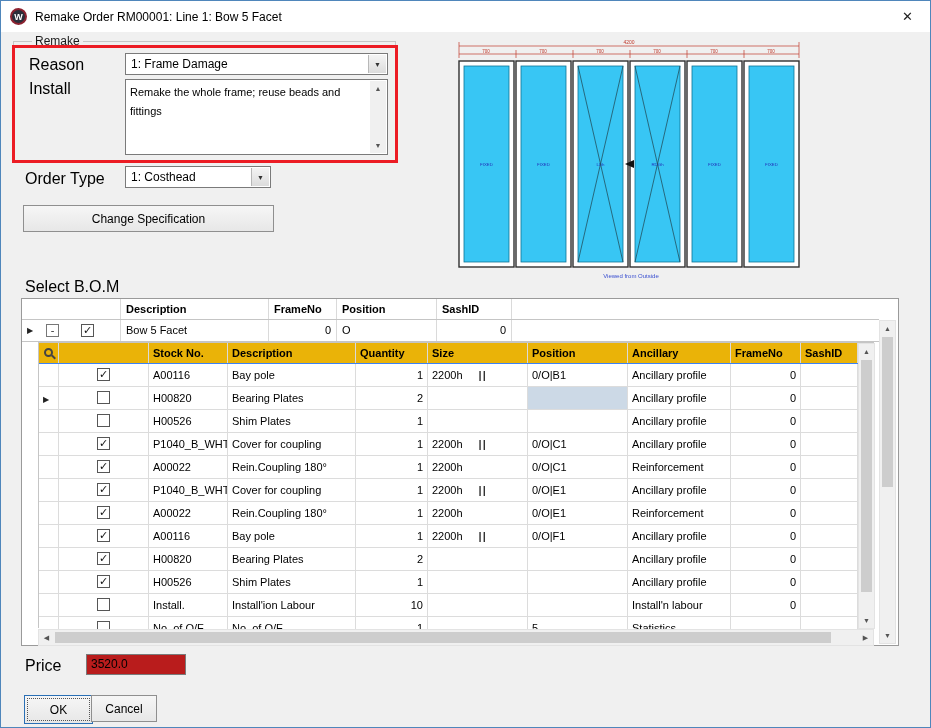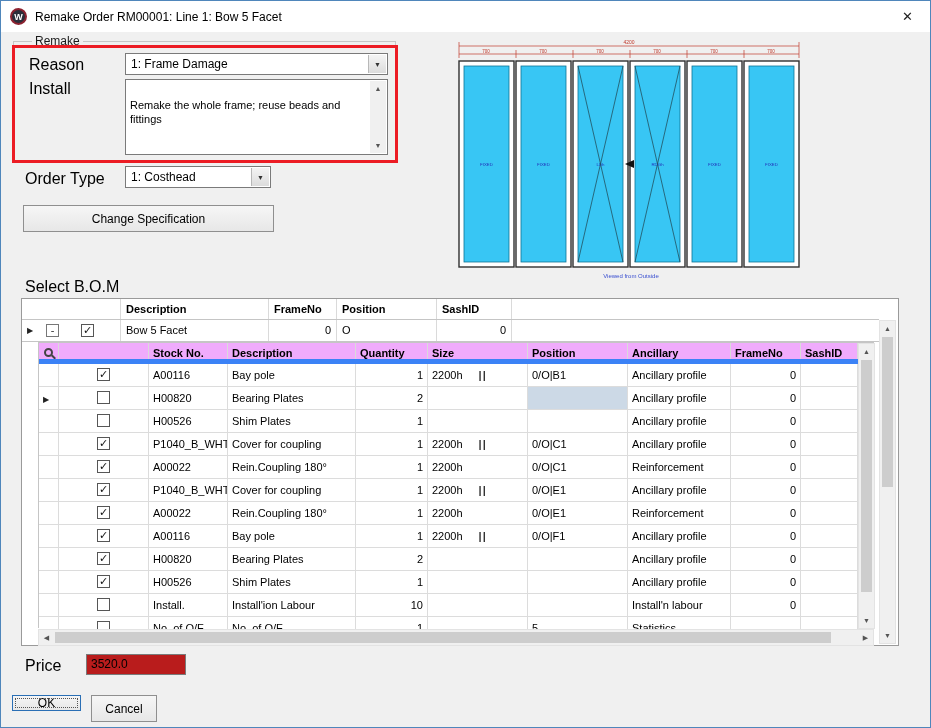--- a/index.html
+++ b/index.html
@@ -18,21 +18,21 @@
   fieldset.group{position:absolute;left:12px;top:33px;width:383px;height:128px;border:1px solid #c6c6c6}
   fieldset.group legend{font-size:12px;color:#1a1a1a;margin-left:18px;padding:0 3px}
   .red-annotation{position:absolute;left:11px;top:44px;width:386px;height:118px;border:3px solid #ec1c24;z-index:50;pointer-events:none}
 
   .lbl{position:absolute;font-size:16px;color:#000;white-space:nowrap}
 
   .combo{position:absolute;background:#fff;border:1px solid #7a7a7a;font-size:12px;display:flex;align-items:center;padding-left:5px;color:#000}
   .combo .dd{position:absolute;right:1px;top:1px;bottom:1px;width:18px;background:linear-gradient(#f4f4f4,#dcdcdc);border-left:1px solid #b8b8b8;display:flex;align-items:center;justify-content:center;font-size:7px;color:#333}
 
   .memo{position:absolute;background:#fff;border:1px solid #7a7a7a;font-size:11px;color:#000}
-  .memo .memo-text{display:block;padding:18px 4px;padding-right:20px;line-height:14px}
+  .memo .memo-text{display:block;padding:3px 4px;padding-right:20px;line-height:19px}
   .mini-sb{position:absolute;top:1px;bottom:1px;right:1px;width:16px;background:#f0f0f0}
   .mini-sb .sb-btn{height:14px}
 
   .btn{position:absolute;background:linear-gradient(#f6f6f6,#e7e7e7);border:1px solid #8f8f8f;font-size:12px;color:#000;display:flex;align-items:center;justify-content:center;cursor:default}
   .btn.focused{border:1px solid #2a6fb5;outline:1px dotted #555;outline-offset:-4px}
 
   
   .grid{background:#fff;border:1px solid #9a9a9a}
   .ohead,.mrow{position:absolute;left:0;width:857px;display:grid;grid-template-columns:99px 148px 68px 100px 75px 1fr;background:#fff}
   .ohead{top:0;height:21px;border-bottom:1px solid #c5c5c5;font-weight:bold}
@@ -40,21 +40,21 @@
   .ocell{font-size:11px;line-height:20px;padding:0 5px;border-right:1px solid #dadada;overflow:hidden;white-space:nowrap}
   .mcell{font-size:11px;line-height:21px;padding:0 5px;border-right:1px solid #dadada;overflow:hidden;white-space:nowrap}
   .num{text-align:right}
   .gutter-flex{display:flex;align-items:center;padding:0;border-right:1px solid #dadada}
   .row-arrow{font-size:8px;color:#222;line-height:1}
   .expand{width:13px;height:13px;border:1px solid #777;background:#fff;font-size:11px;line-height:10px;text-align:center;color:#333}
   .checkbox{display:inline-block;width:13px;height:13px;border:1px solid #565656;background:#fff;line-height:11px;text-align:center;font-size:11px;color:#111}
 
   .detail{position:absolute;left:16px;top:43px;width:836px;height:286px;border-left:1px solid #c5c5c5;border-top:1px solid #c5c5c5;background:#fff}
   .dhead,.drow{display:grid;grid-template-columns:20px 90px 79px 128px 72px 100px 100px 103px 70px 57px}
-  .dhead{height:21px;border-bottom:5px solid #3b82f6;font-weight:bold;background:#f0abfc}
+  .dhead{height:21px;border-bottom:1px solid #3b82f6;font-weight:bold;background:#eab308}
   .hcell{font-size:11px;line-height:20px;padding:0 4px;border-right:1px solid #dadada;overflow:hidden;white-space:nowrap}
   .drows{position:absolute;left:0;top:21px;width:819px;height:265px;overflow:hidden}
   .drow{height:23px}
   .dcell{font-size:11px;line-height:22px;padding:0 4px;border-right:1px solid #dcdcdc;border-bottom:1px solid #dcdcdc;overflow:hidden;white-space:nowrap;color:#000}
   .dcell.c-check{text-align:center;padding-top:4px;line-height:13px}
   .dcell.sel{background:#ccd9e6}
   .size-bars{margin-left:16px;font-weight:bold;color:#333;letter-spacing:1px}
   .mag{position:relative;width:9px;height:9px;border:2px solid #444;border-radius:50%;display:inline-block;margin-top:5px}
   .mag::after{content:"";position:absolute;width:5px;height:2px;background:#444;transform:rotate(45deg);right:-5px;bottom:-3px}
 
@@ -373,16 +373,16 @@
     <div class="sb sb-v" style="left:857px;top:21px;width:17px;height:324px">
       <div class="sb-btn" style="top:0">▲</div>
       <div class="sb-thumb" style="top:16px;height:150px"></div>
       <div class="sb-btn b2">▼</div>
     </div>
   </div>
 
   <div class="lbl" style="left:24px;top:656px">Price</div>
   <div class="input" style="left:85px;top:653px;width:100px;height:21px">3520.0</div>
 
-  <div class="btn focused" style="left:11px;top:694px;width:69px;height:16px">OK</div>
+  <div class="btn focused" style="left:23px;top:694px;width:69px;height:29px">OK</div>
   <div class="btn" style="left:90px;top:694px;width:66px;height:27px">Cancel</div>
 
 </div>
 
 </body></html>

